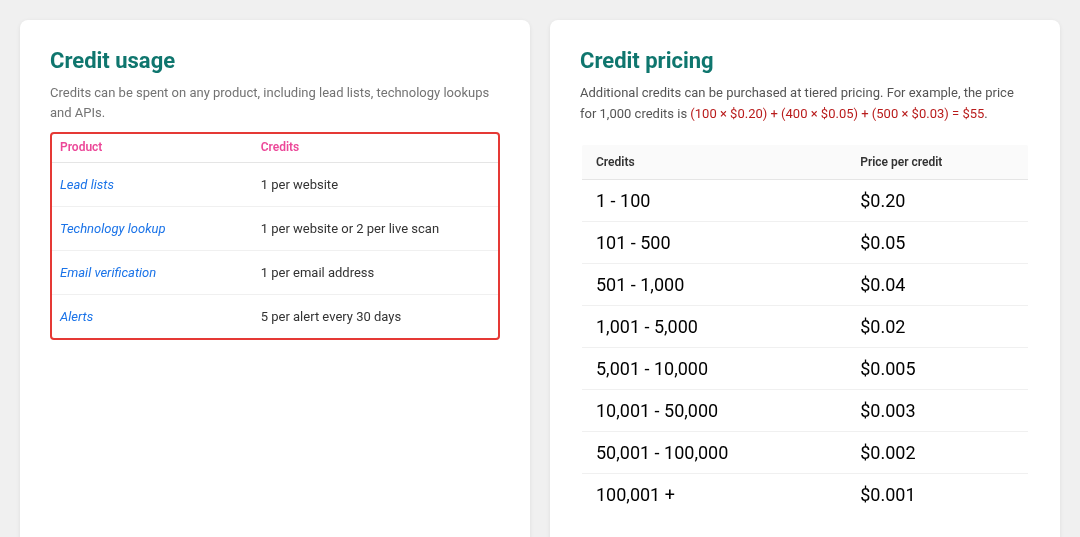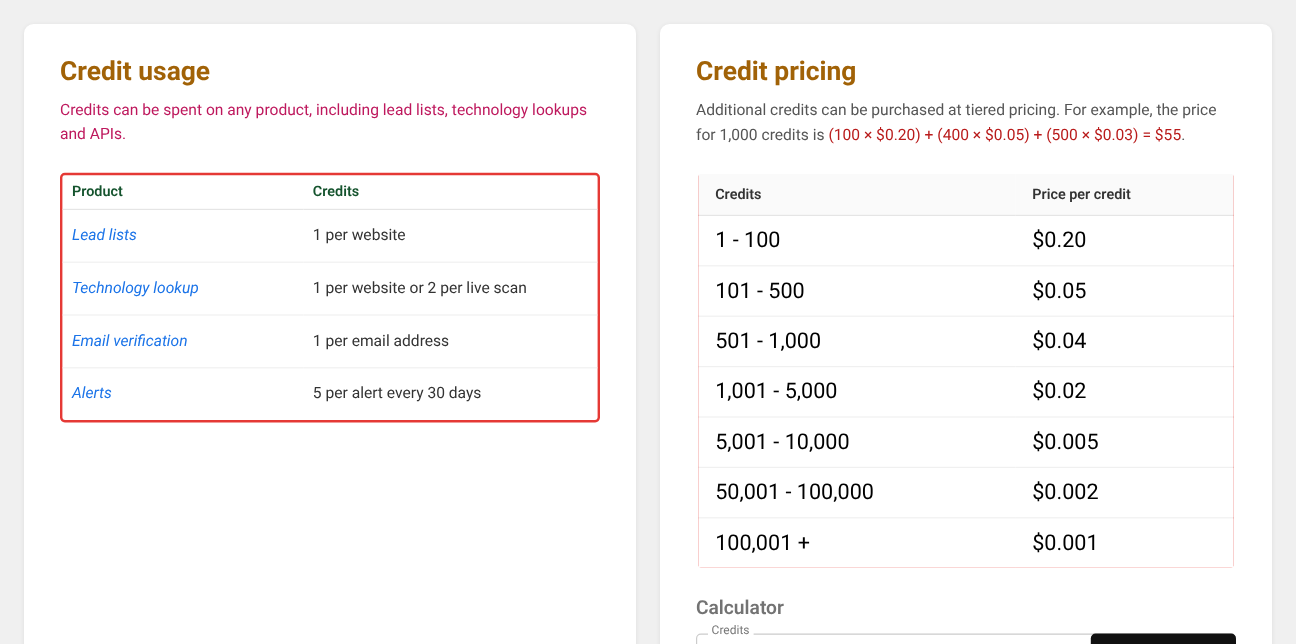--- a/index.html
+++ b/index.html
@@ -21,38 +21,38 @@
     .card {
       background: #fff;
       border-radius: 8px;
       padding: 28px 30px;
       flex: 1;
       box-shadow: 0 1px 4px rgba(0,0,0,0.08);
     }
     .card-title {
       font-size: 22px;
       font-weight: 700;
-      color: #a16207;
+      color: #0f766e;
       margin-bottom: 10px;
     }
     .card-description {
       font-size: 13px;
-      color: #be185d;
+      color: #737373;
       line-height: 1.5;
-      margin-bottom: 22px;
+      margin-bottom: 10px;
     }
     
     .usage-table {
       width: 100%;
       border-collapse: collapse;
     }
     .usage-table thead th {
       font-size: 12px;
       font-weight: 600;
-      color: #14532d;
+      color: #ec4899;
       text-align: left;
       padding: 6px 8px 8px 8px;
       border-bottom: 1px solid #e5e5e5;
     }
     .usage-table tbody tr {
       border-bottom: 1px solid #f0f0f0;
     }
     .usage-table tbody tr:last-child {
       border-bottom: none;
     }
@@ -236,20 +236,24 @@
             <td>501 - 1,000</td>
             <td>$0.04</td>
           </tr>
           <tr>
             <td>1,001 - 5,000</td>
             <td>$0.02</td>
           </tr>
           <tr>
             <td>5,001 - 10,000</td>
             <td>$0.005</td>
+          </tr>
+          <tr>
+            <td>10,001 - 50,000</td>
+            <td>$0.003</td>
           </tr>
           <tr>
             <td>50,001 - 100,000</td>
             <td>$0.002</td>
           </tr>
           <tr>
             <td>100,001 +</td>
             <td>$0.001</td>
           </tr>
         </tbody>

